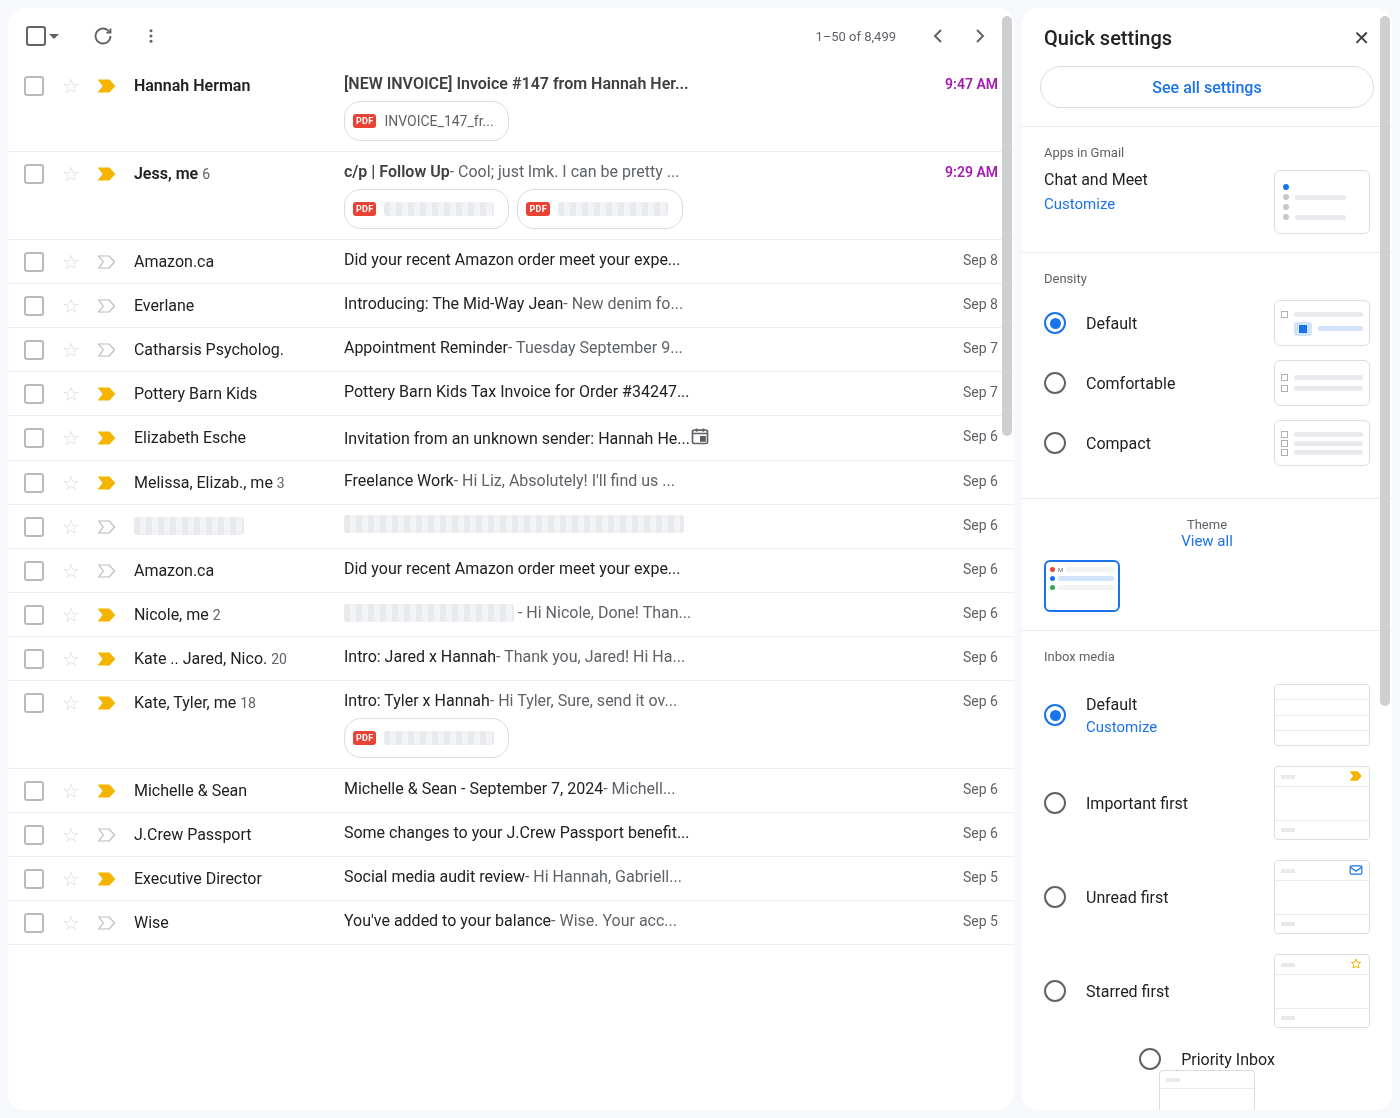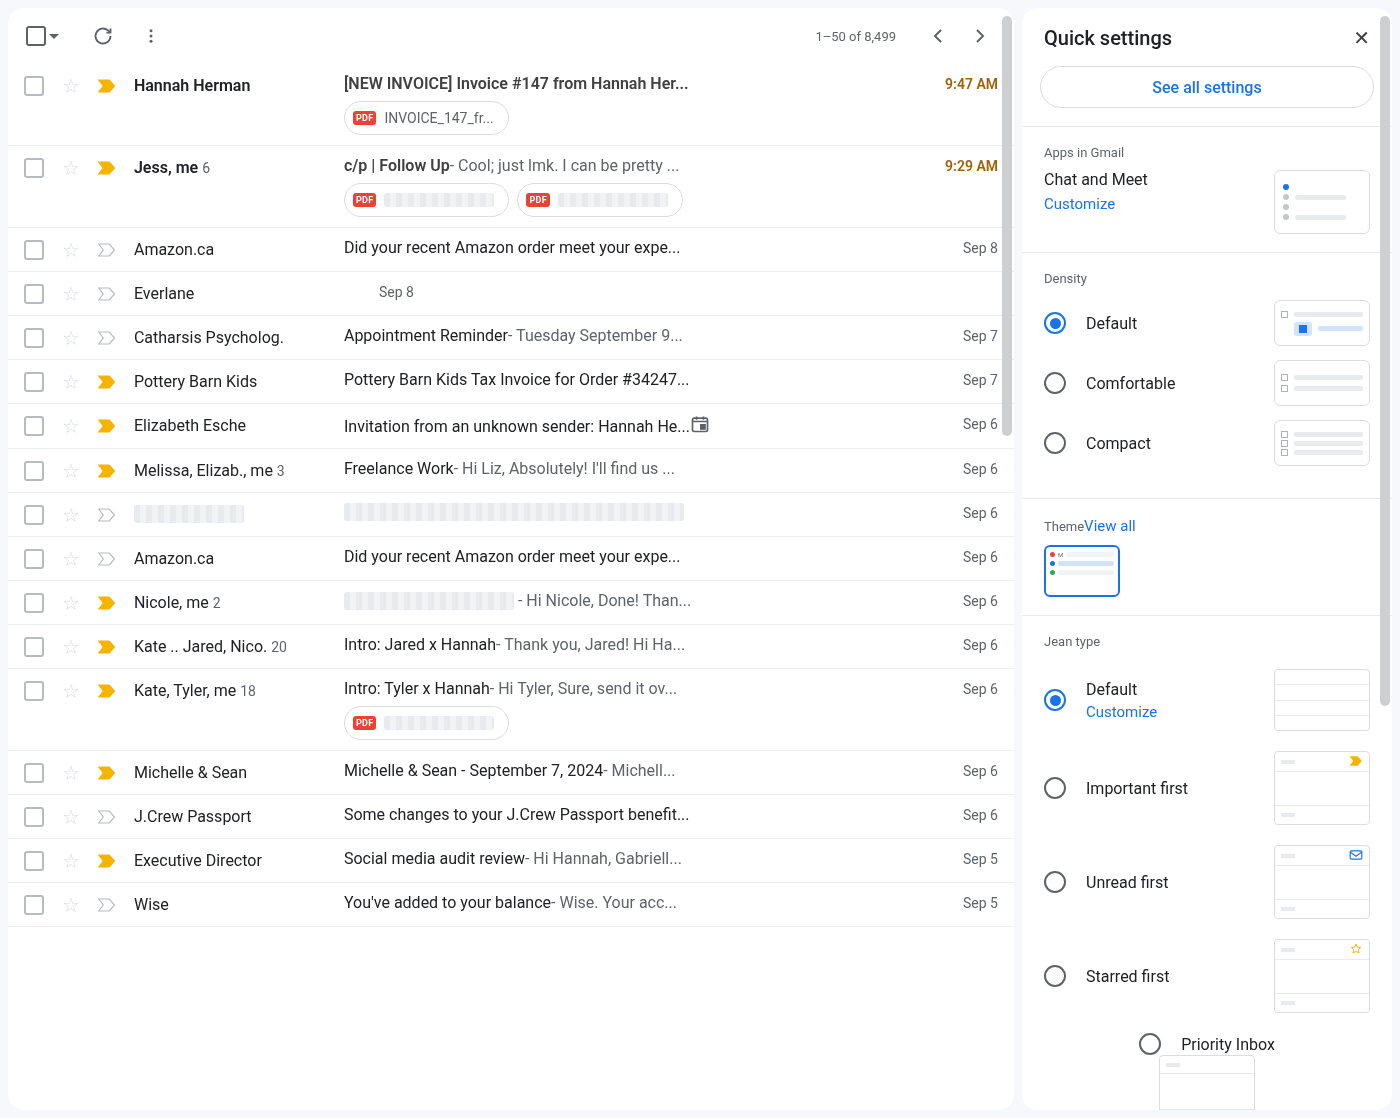--- a/index.html
+++ b/index.html
@@ -69,34 +69,34 @@
 .important svg { width:18px; height:14px; }
 .sender { width: 210px; font-size: 16px; display:flex; align-items:baseline; gap:4px; flex-shrink:0; padding-top:2px;}
 .sender .count { color:#5f6368; font-weight:400; font-size:14px; }
 .content { flex:1; min-width:0; padding-right: 12px;}
 .subject-line { display:flex; align-items:center; font-size:16px; white-space:nowrap; overflow:hidden; text-overflow:ellipsis; }
 .subject { color:#202124; }
 .snippet { color:#5f6368; }
 .attachments { display:flex; gap:8px; margin-top:8px; }
 .attachment-chip {
   display:inline-flex; align-items:center;
-  height:34px; border:1px solid #dadce0; border-radius:17px;
+  height:40px; border:1px solid #dadce0; border-radius:17px;
   padding: 0 14px 0 8px; gap:8px; font-size:14px; color:#5f6368;
   max-width: 180px;
 }
 .pdf-badge {
   background:#ea4335; color:#fff; font-size:9px; font-weight:700;
   padding:2px 3px; border-radius:3px; letter-spacing:0.3px;
 }
 .blur-span {
   background: repeating-linear-gradient(90deg,#e8eaed,#e8eaed 6px,#f1f3f4 6px,#f1f3f4 12px);
   color: transparent; border-radius:3px; display:inline-block;
 }
 .date { width:70px; text-align:right; font-size:14px; color:#5f6368; padding-top:2px; flex-shrink:0;}
-.email-row.unread .date { color:#a16207; font-weight:600; }
+.email-row.unread .date { color:#a21caf; font-weight:600; }
 .cal-icon { margin-right:8px; color:#5f6368; }
 
 .scrollhint { position:absolute; right:2px; top:8px; width:10px; height:420px; background:#cdcfd1; border-radius:5px; }
 
 
 .settings-panel {
   width: 370px;
   background:#fff;
   border-radius: 16px;
   margin: 8px;
@@ -142,21 +142,21 @@
 .radio-label { font-size:16px; color:#202124; }
 .radio-sub { font-size:15px; margin-top:4px; }
 
 .density-preview { width:96px; height:46px; border:1px solid #dadce0; border-radius:6px; padding:6px; display:flex; flex-direction:column; gap:4px; justify-content:center;}
 .density-preview .r { display:flex; gap:6px; align-items:center; }
 .density-preview .sq { width:7px; height:7px; border:1px solid #b0b3b6; }
 .density-preview .ln { flex:1; height:5px; background:#e8eaed; border-radius:2px;}
 .density-preview .pill { width:18px; height:14px; background:#d2e3fc; border-radius:3px; display:flex;align-items:center;justify-content:center;}
 .density-preview .pill .i { width:8px; height:8px; background:#1a73e8; }
 
-.theme-row { display:flex; align-items:center; justify-content:flex-start; }
+.theme-row { display:flex; align-items:center; justify-content:space-between;flex-direction:column; }
 .theme-thumb { width:76px; height:52px; border:2px solid #1a73e8; border-radius:6px; margin-top:10px; background:#fff; padding:4px; display:flex; flex-direction:column; gap:3px;}
 .theme-thumb .trow { height:6px; display:flex; gap:3px; align-items:center;}
 .theme-thumb .tdot { width:5px;height:5px;border-radius:50%;background:#ea4335;}
 .theme-thumb .tbar { flex:1; height:5px; background:#d2e3fc; border-radius:2px;}
 
 .inbox-preview { width:96px; height:62px; border:1px solid #dadce0; border-radius:4px; display:flex; flex-direction:column; }
 .inbox-preview .irow { flex:1; border-bottom:1px solid #e8eaed; display:flex; align-items:center; justify-content:flex-end; padding:0 6px; }
 .inbox-preview .irow:last-child { border-bottom:none; }
 .inbox-preview .iicon { width:14px; height:12px; }
 
@@ -287,20 +287,27 @@
       <span class="star">☆</span>
       <span class="important">
         <svg viewBox="0 0 24 18">
               <path d="M1 1 h14 l7 8 -7 8 H1 l6-8 z" fill="none" stroke="#b8bbbe" stroke-width="1.6"></path>
             </svg>
       </span>
     </div>
     <div class="sender">
           <span>Everlane</span>
         </div>
+    <div class="content">
+      <div class="subject-line">
+            <span class="subject">Introducing: The Mid-Way Jean</span>
+            <span class="snippet"> - New denim fo...</span>
+          </div>
+
+    </div>
     <div class="date">Sep 8</div>
   </div>
       <div class="email-row">
     <div class="left-icons">
       <div class="checkbox-outer" style="border-color:#b8bbbe"></div>
       <span class="star">☆</span>
       <span class="important">
         <svg viewBox="0 0 24 18">
               <path d="M1 1 h14 l7 8 -7 8 H1 l6-8 z" fill="none" stroke="#b8bbbe" stroke-width="1.6"></path>
             </svg>
@@ -712,21 +719,21 @@
             <div class="tbar"></div>
           </div>
         <div class="trow">
             <div class="tdot" style="background:#34a853"></div>
             <div class="tbar" style="background:#f1f3f4"></div>
           </div>
       </div>
     </div>
 
     <div class="section">
-      <div class="section-title">Jean type</div>
+      <div class="section-title">Inbox media</div>
       <div id="inbox-options">
           <div class="radio-row" style="margin: 20px 0px;">
             <div class="radio-left">
               <div class="radio checked"></div>
               <div>
                 <div class="radio-label">Default</div>
                 <div class="link radio-sub">Customize</div>
               </div>
             </div>
             <div class="inbox-preview">

